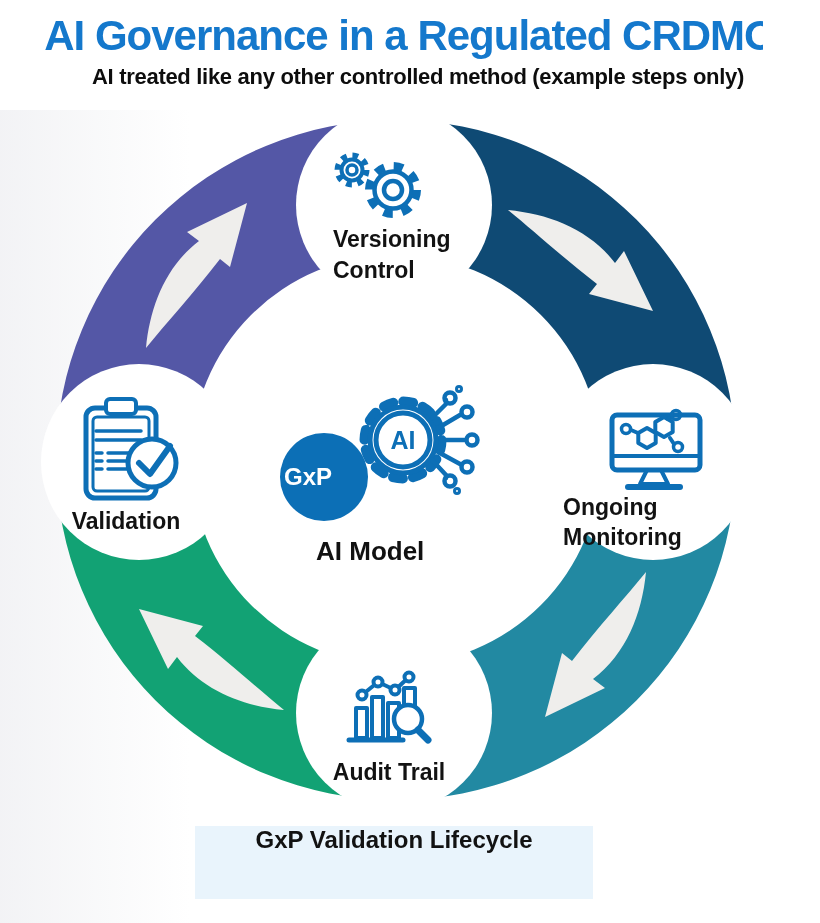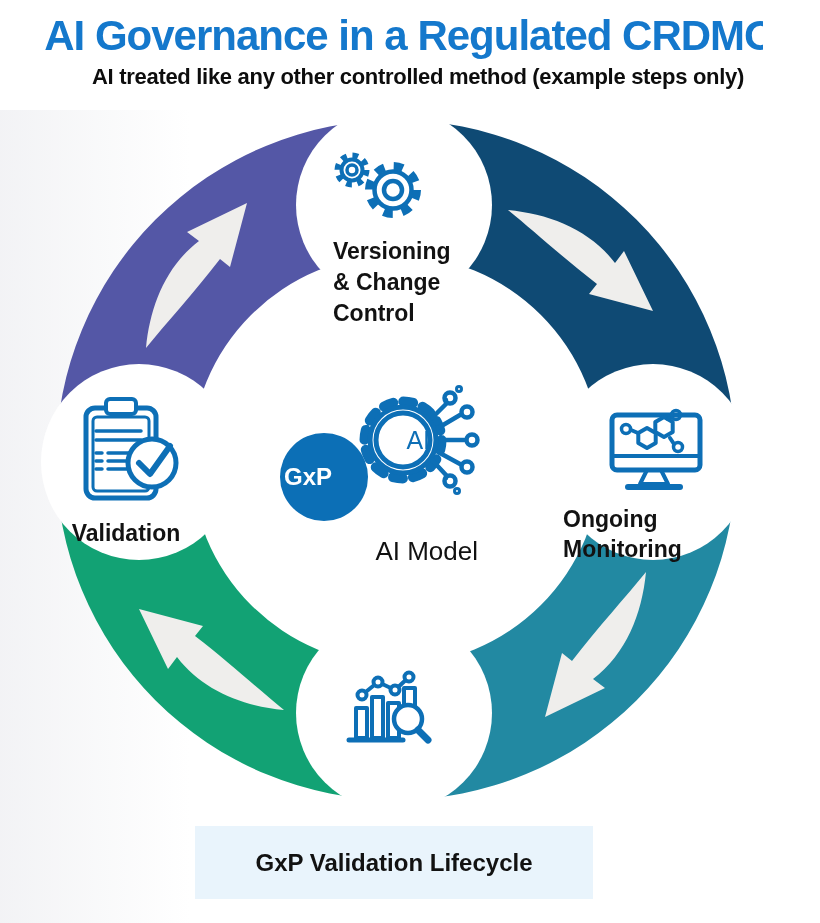--- a/index.html
+++ b/index.html
@@ -15,34 +15,34 @@
   }
   .abs{position:absolute;}
   .title{
     left:0;top:12px;width:820px;text-align:center;
     font-size:42px;font-weight:800;letter-spacing:-1px;color:#1478cc;
   }
   .subtitle{
     left:0;top:64px;width:820px;text-align:center;
     font-size:22px;font-weight:700;color:#0d0d0d;letter-spacing:-0.3px;margin-left:8px;
   }
-  .step-label{font-weight:700;color:#121212;font-size:23px;line-height:31px;margin-top:12px;}
+  .step-label{font-weight:700;color:#121212;font-size:23px;line-height:31px;}
   .lbl-top{left:333px;top:224px;width:170px;text-align:left;}
   .lbl-right{left:563px;top:492px;width:182px;text-align:left;line-height:30px;}
   .lbl-left{left:46px;top:506px;width:160px;text-align:center;}
   .lbl-bottom{left:308px;top:757px;width:162px;text-align:center;}
-  .ai-model{left:316px;top:536px;width:162px;text-align:right;
-    font-size:26px;font-weight:400;color:#111;}
+  .ai-model{left:316px;top:536px;width:162px;text-align:left;
+    font-size:26px;font-weight:700;color:#111;}
   .gxp-text{left:263px;top:463px;width:90px;text-align:center;
     font-size:24px;font-weight:700;color:#ffffff;}
-  .ai-letters{left:376px;top:426px;width:54px;text-align:right;
-    font-size:25px;font-weight:400;color:#0d6fb6;}
+  .ai-letters{left:376px;top:426px;width:54px;text-align:center;
+    font-size:25px;font-weight:700;color:#0d6fb6;}
   .footer-box{
     left:195px;top:826px;width:398px;height:73px;
-    display:flex;align-items:center;justify-content:center;
+    display:flex;justify-content:center;
     background:#e9f4fc;
   }
   .footer-box .txt{font-size:24px;font-weight:700;color:#121212;}
   svg{display:block;}
 </style>
 </head>
 <body>
 
 <div class="stage">
 
@@ -143,29 +143,31 @@
     </g>
 
     <circle cx="324" cy="477" r="44" fill="#0c6fb6"></circle>
   </svg>
 
   <div class="abs title" style="color: rgb(20, 120, 204);">AI Governance in a Regulated CRDMO</div>
   <div class="abs subtitle">AI treated like any other controlled method (example steps only)</div>
 
   <div class="abs step-label lbl-top">
     <div>Versioning</div>
-    <div>&amp; Change</div>
     <div>Control</div>
   </div>
 
   <div class="abs step-label lbl-right">
     <div>Ongoing</div>
     <div>Monitoring</div>
   </div>
 
+  <div class="abs step-label lbl-bottom">
+    <div>Audit Trail</div>
+  </div>
 
   <div class="abs step-label lbl-left">
     <div>Validation</div>
   </div>
 
   <div class="abs ai-letters" style="color: rgb(13, 111, 182);">AI</div>
   <div class="abs gxp-text">GxP</div>
   <div class="abs ai-model">AI Model</div>
 
   <div class="abs footer-box" style="background: rgb(233, 244, 252);">

